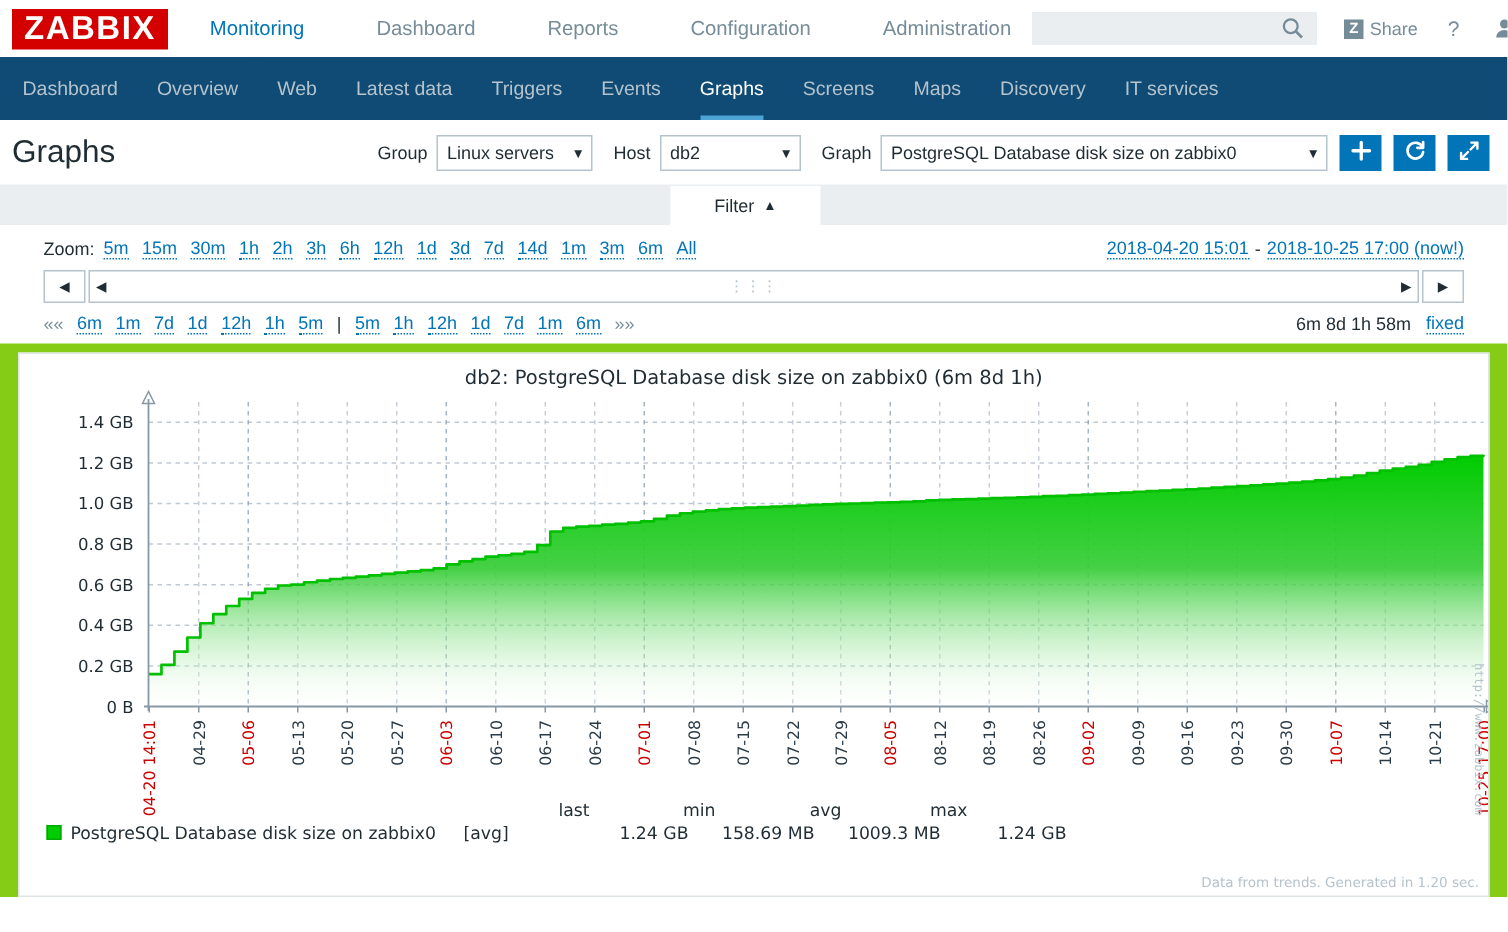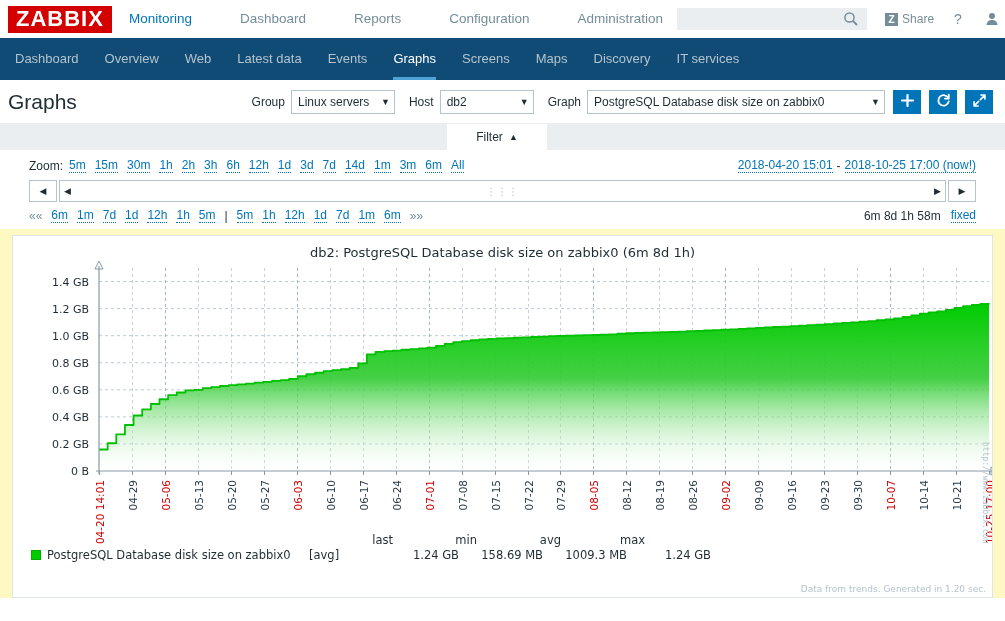--- a/index.html
+++ b/index.html
@@ -11,21 +11,21 @@
     font-size:12px; color:#1f2c33;
   }
 
   
   .topbar {
     height:38px; background:#fff; display:flex; align-items:center;
     padding:0 12px 0 0; position:relative;
   }
   .logo {
     background:#d40000; color:#fff; font-weight:bold; font-size:22px;
-    letter-spacing:1px; padding:2px 8px 3px; margin:0 3px 0 8px;
+    letter-spacing:1px; padding:2px 8px 3px; margin:0 14px 0 8px;
     line-height:22px; font-family:"Liberation Sans", sans-serif;
   }
   .mainnav { display:flex; align-items:center; height:54px;gap:20px; }
   .mainnav .mi {
     color:#768d99; font-size:13.5px; padding:0 14px; line-height:38px;
     cursor:pointer; position:relative; height:38px;
   }
   .mainnav .mi.sel { color:#0275b8; }
   .mainnav .mi.sel:after{
     content:""; position:absolute; bottom:-7px; left:50%; margin-left:-7px;
@@ -145,21 +145,21 @@
   }
   .navrow .nchev{ color:#768d99; margin-right:9px; cursor:pointer; }
   .navrow .vbar{ color:#1f2c33; margin-right:9px; }
   .navrow .right{ margin-left:auto; display:flex; align-items:center; gap:10px; }
   .navrow .right .dur{ color:#1f2c33; }
   .navrow .right .fixed{
     color:#0275b8; border-bottom:1px dotted #0275b8; cursor:pointer;
   }
 
   
-  .cardwrap{ padding:6px 12px 0; background:#fef9c3; }
+  .cardwrap{ padding:6px 12px 0; background:#84cc16; }
   .card{
     border:1px solid #dfe4e7; background:#fff; position:relative;
     height:363px;
   }
   .gtitle{
     text-align:center; font-size:13px; color:#1f2c33; padding-top:9px;
     font-family:"DejaVu Sans", sans-serif;
   }
   .chartarea{ position:relative; height:300px; }
   svg.chart{ display:block; }
@@ -235,20 +235,21 @@
         </svg>
     </div>
   </div>
 </div>
 
 <div class="subnav">
   <div class="si"><span>Dashboard</span></div>
   <div class="si"><span>Overview</span></div>
   <div class="si"><span>Web</span></div>
   <div class="si"><span>Latest data</span></div>
+  <div class="si"><span>Triggers</span></div>
   <div class="si"><span>Events</span></div>
   <div class="si sel"><span>Graphs</span></div>
   <div class="si"><span>Screens</span></div>
   <div class="si"><span>Maps</span></div>
   <div class="si"><span>Discovery</span></div>
   <div class="si"><span>IT services</span></div>
 </div>
 
 <div class="pagehead">
   <div class="pagetitle">Graphs</div>

